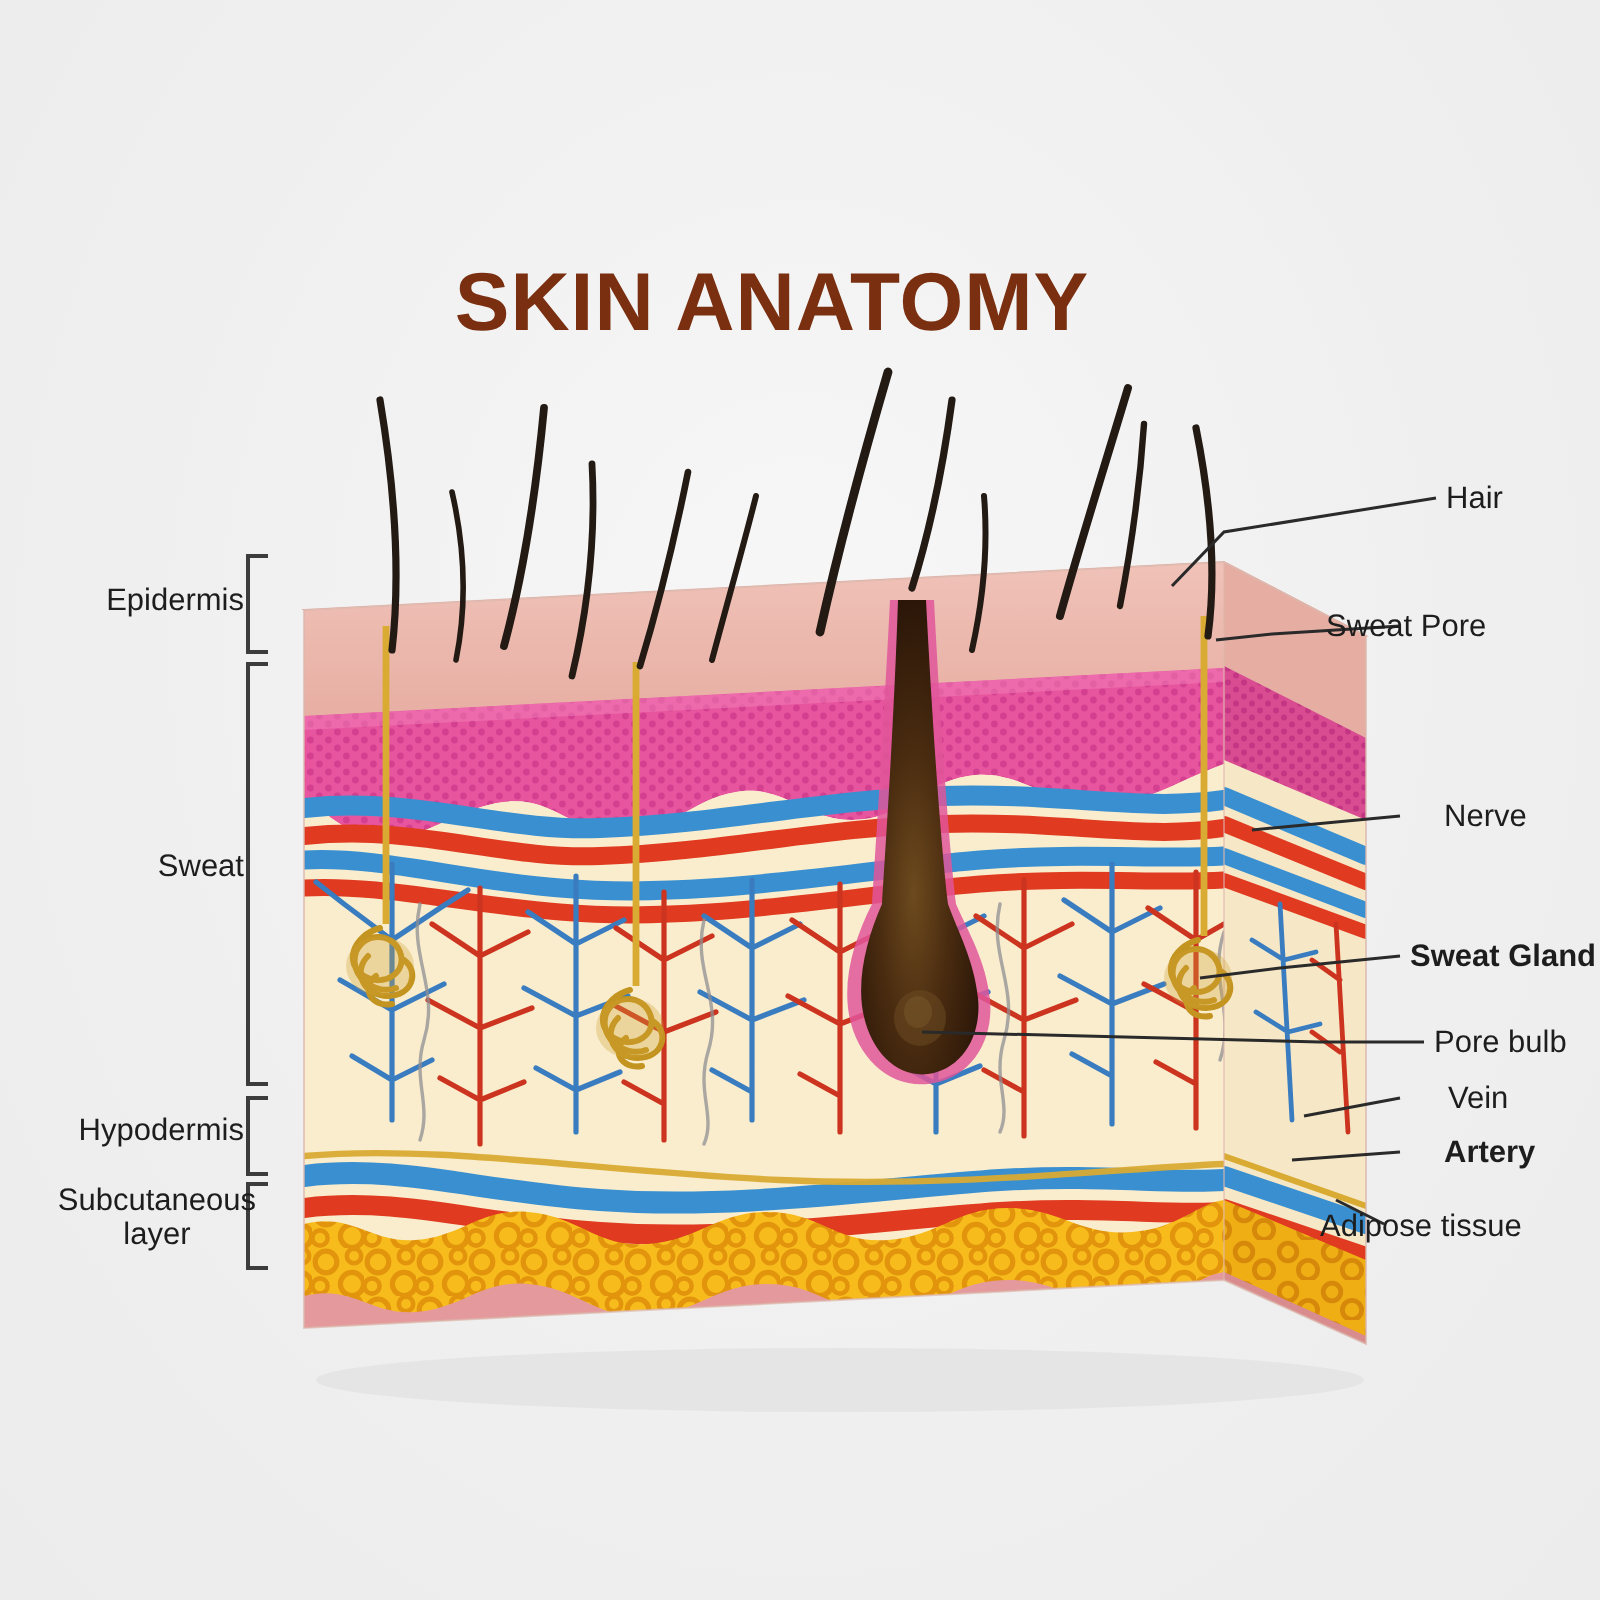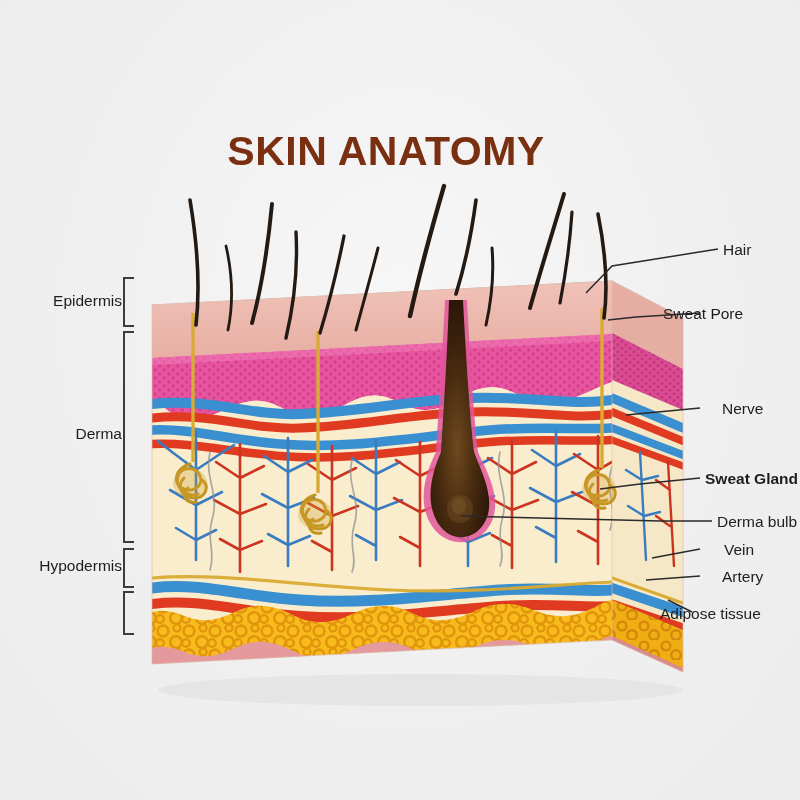--- a/index.html
+++ b/index.html
@@ -327,34 +327,38 @@
       <path d="M600,489 L640,484 L700,478"></path>
       <path d="M461,516 L660,521 L712,521"></path>
       <path d="M652,558 L700,549"></path>
       <path d="M646,580 L700,576"></path>
       <path d="M668,600 L692,612"></path>
     </g>
   </svg>
 
   <div class="lbl lbl-left" style="right:678px; top:292px;">Epidermis</div>
 
-  <div class="lbl lbl-left" style="right:678px; top:425px;">Derma</div>
+  <div class="lbl lbl-left" style="right:678px; top:425px;">Sweat</div>
 
   <div class="lbl lbl-left" style="right:678px; top:557px;">Hypodermis</div>
 
+  <div class="lbl lbl-left two" style="right:672px; top:592px; width:auto;">
+    <div>Subcutaneous</div>
+    <div>layer</div>
+  </div>
 
   <div class="lbl lbl-right" style="left:723px; top:241px;">Hair</div>
 
   <div class="lbl lbl-right" style="left:663px; top:305px;">Sweat Pore</div>
 
   <div class="lbl lbl-right" style="left:722px; top:400px;">Nerve</div>
 
   <div class="lbl lbl-right" style="left:705px; top:470px;font-weight:bold;">Sweat Gland</div>
 
-  <div class="lbl lbl-right" style="left:717px; top:513px;">Derma bulb</div>
+  <div class="lbl lbl-right" style="left:717px; top:513px;">Pore bulb</div>
 
   <div class="lbl lbl-right" style="left:724px; top:541px;text-align:right;">Vein</div>
 
-  <div class="lbl lbl-right" style="left:722px; top:568px;">Artery</div>
+  <div class="lbl lbl-right" style="left:722px; top:568px;font-weight:bold;">Artery</div>
 
   <div class="lbl lbl-right" style="left:660px; top:605px;">Adipose tissue</div>
 
 </div>
 
 </body></html>

